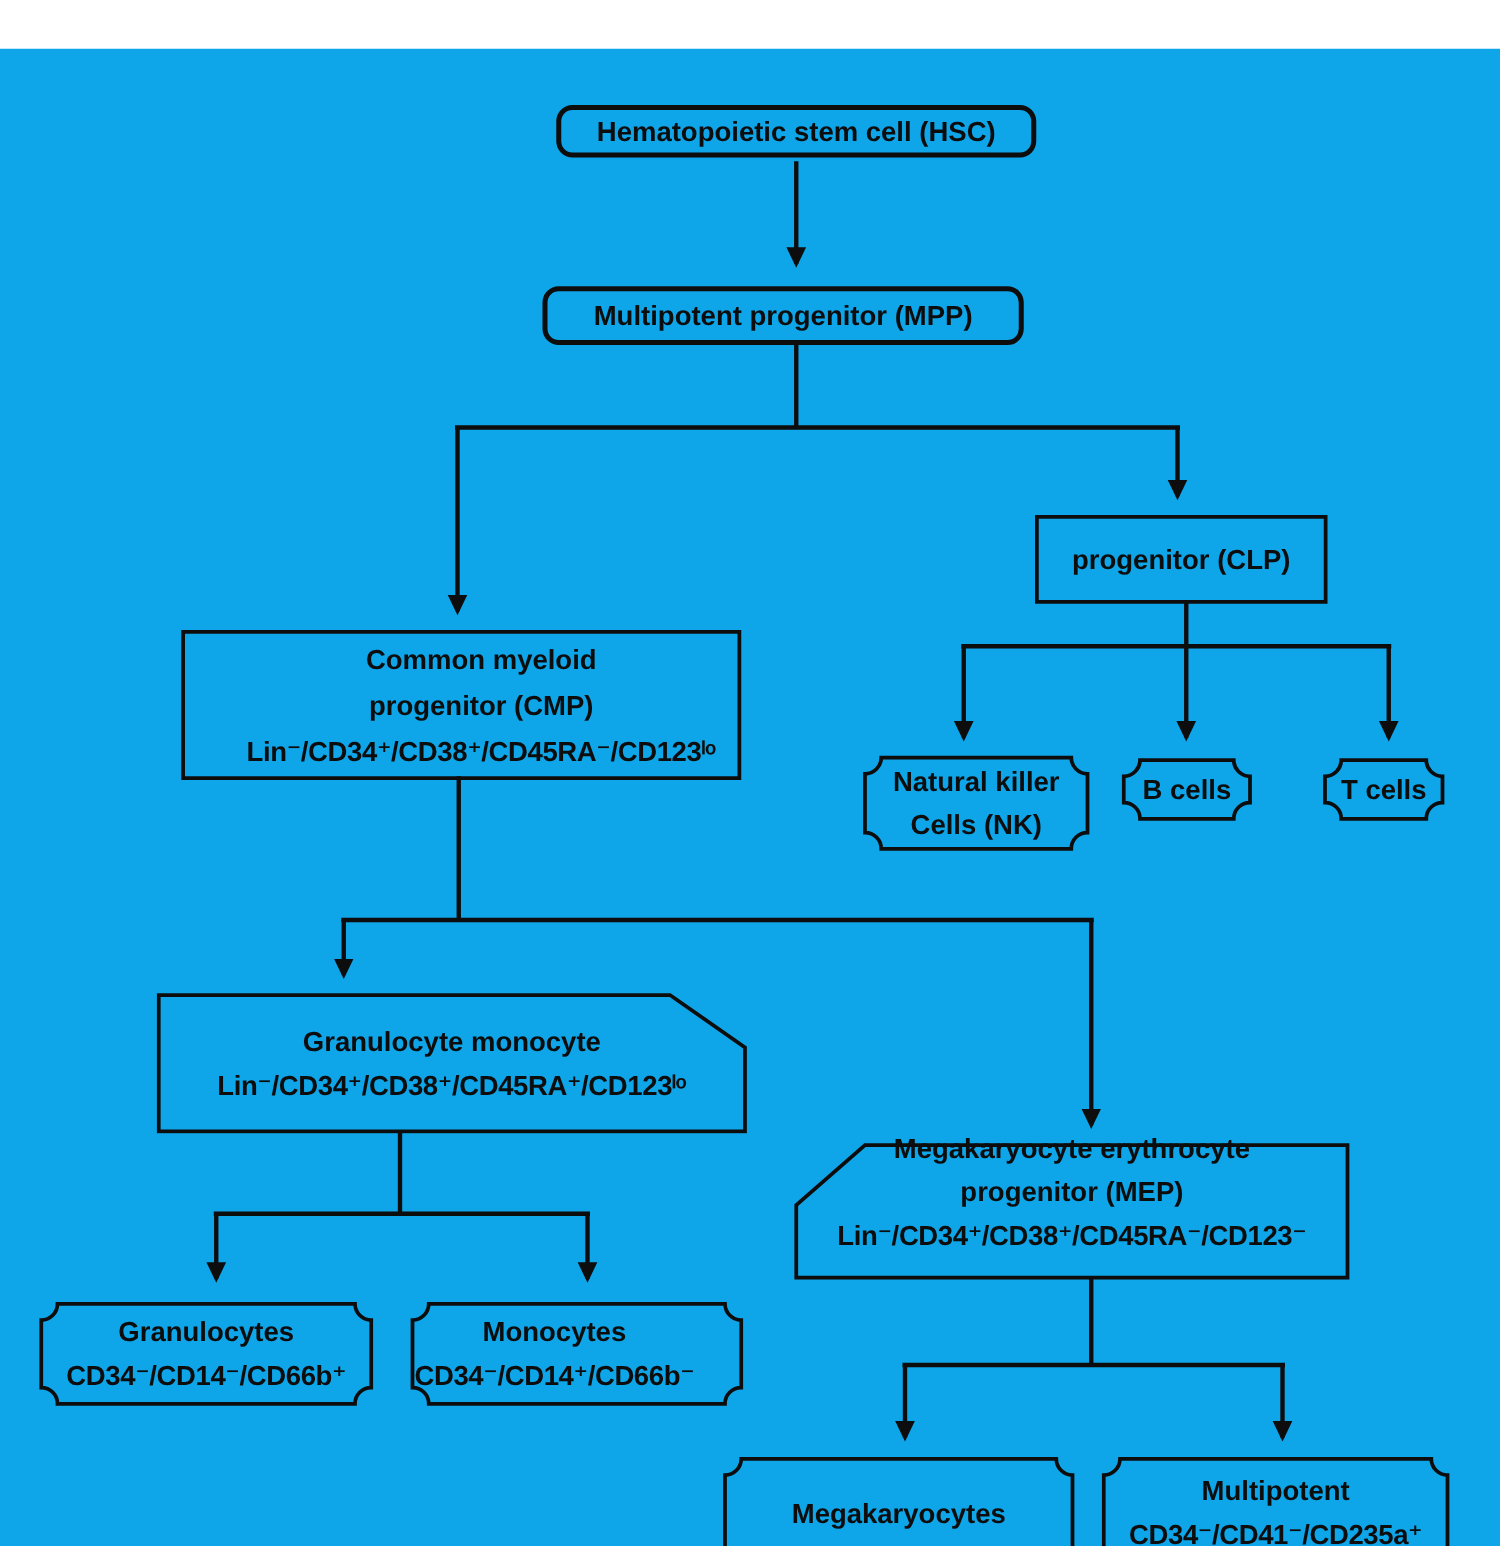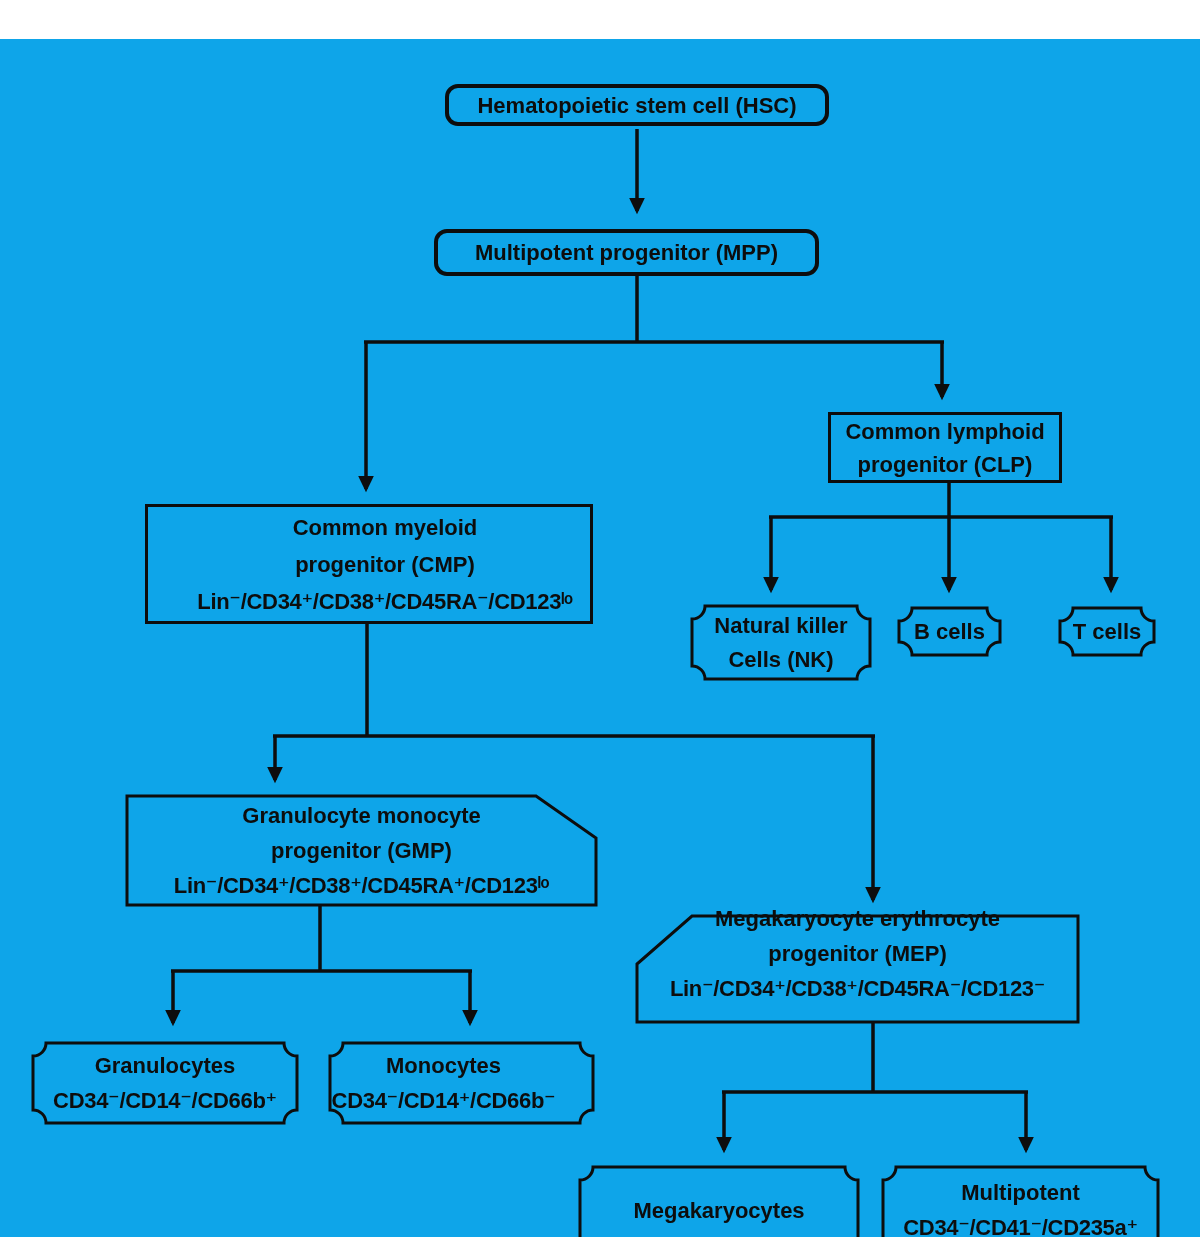--- a/index.html
+++ b/index.html
@@ -87,21 +87,20 @@
 
   <div class="node rounded" style="left:445px;top:45px;width:384px;height:42px;">
     <span class="ln">Hematopoietic stem cell (HSC)</span>
   </div>
 
   <div class="node rounded" style="left:434px;top:190px;width:385px;height:47px;">
     <span class="ln">Multipotent progenitor (MPP)</span>
   </div>
 
   <div class="node rect clp" style="left:828px;top:373px;width:234px;height:71px;">
-    <span class="ln">Common lymphoid</span>
     <span class="ln">progenitor (CLP)</span>
   </div>
 
   <div class="node rect cmp" style="left:145px;top:465px;width:448px;height:120px;padding-left:32px;">
     <span class="ln">Common myeloid</span>
     <span class="ln">progenitor (CMP)</span>
     <span class="ln markers">Lin⁻/CD34⁺/CD38⁺/CD45RA⁻/CD123ˡᵒ</span>
   </div>
 
   <div class="node shaped nk" style="left:690px;top:565px;width:182px;height:77px;">
@@ -124,21 +123,20 @@
       <path d="M15 2 H83 A13 13 0 0 0 96 15 V36 A13 13 0 0 0 83 49 H15 A13 13 0 0 0 2 36 V15 A13 13 0 0 0 15 2 Z"></path>
     </svg>
     <span class="ln">T cells</span>
   </div>
 
   <div class="node shaped tri3" style="left:125px;top:755px;width:473px;height:113px;">
     <svg class="shape" width="473" height="113" viewBox="0 0 473 113">
       <path d="M2 2 H411 L471 44 V111 H2 Z"></path>
     </svg>
     <span class="ln">Granulocyte monocyte</span>
-    <span class="ln">progenitor (GMP)</span>
     <span class="ln markers">Lin⁻/CD34⁺/CD38⁺/CD45RA⁺/CD123ˡᵒ</span>
   </div>
 
   <div class="node shaped tri3" style="left:635px;top:875px;width:445px;height:78px;">
     <svg class="shape" width="445" height="110" viewBox="0 0 445 110">
       <path d="M57 2 H443 V108 H2 V50 Z"></path>
     </svg>
     <span class="ln">Megakaryocyte erythrocyte</span>
     <span class="ln">progenitor (MEP)</span>
     <span class="ln markers">Lin⁻/CD34⁺/CD38⁺/CD45RA⁻/CD123⁻</span>

